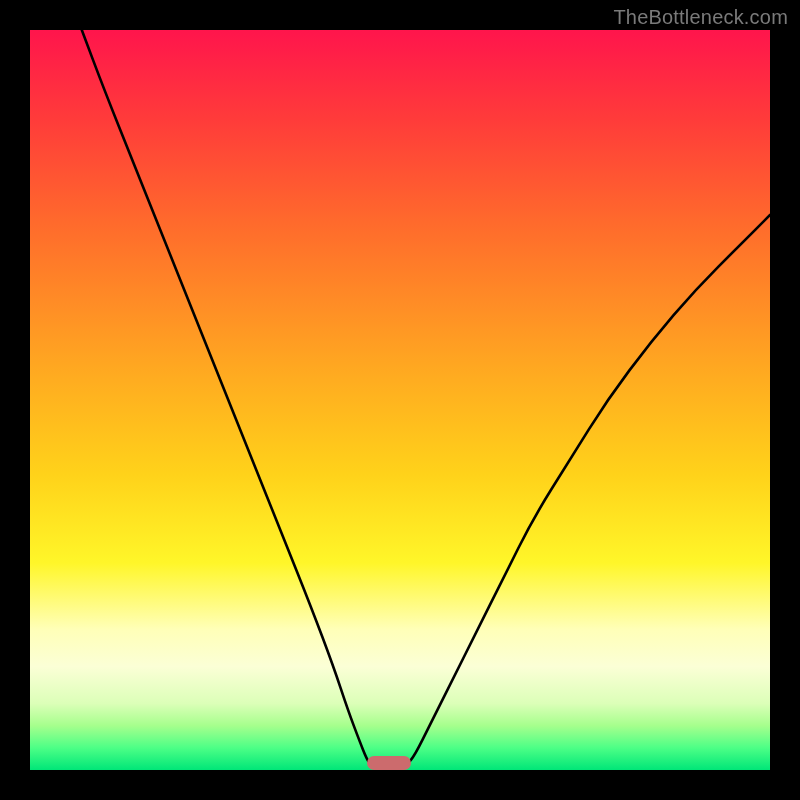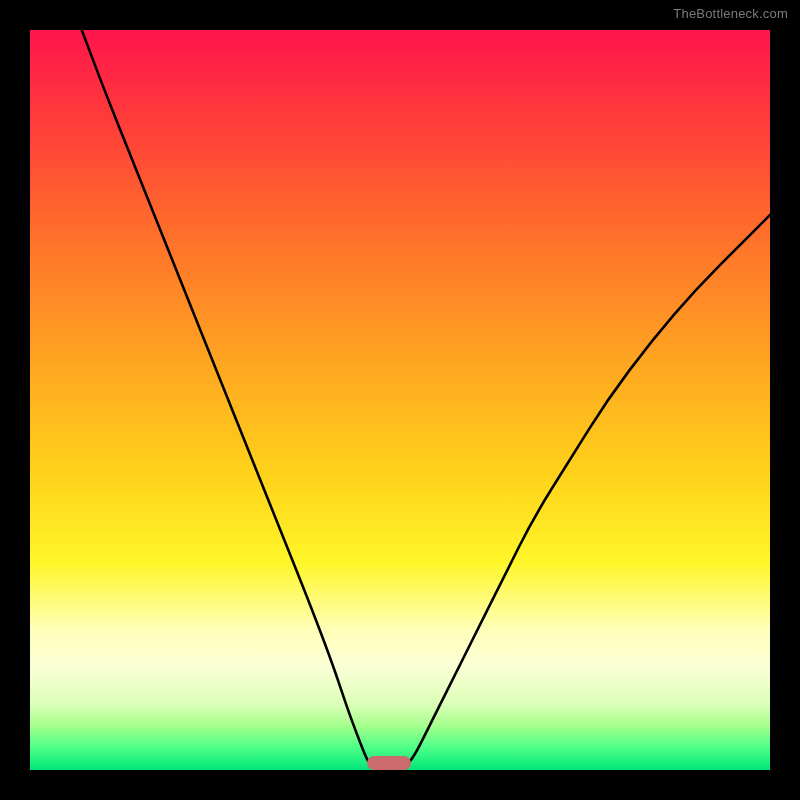--- a/index.html
+++ b/index.html
@@ -38,21 +38,21 @@
       #4dff86 97%,
       #00e678 100%
     );
     overflow: hidden;
   }
   .watermark {
     position: absolute;
     top: 6px;
     right: 12px;
     color: #7a7a7a;
-    font-size: 13px;
+    font-size: 20px;
     letter-spacing: 0.2px;
     user-select: none;
   }
   svg.curve {
     position: absolute;
     inset: 0;
     width: 100%;
     height: 100%;
   }
   .marker {

